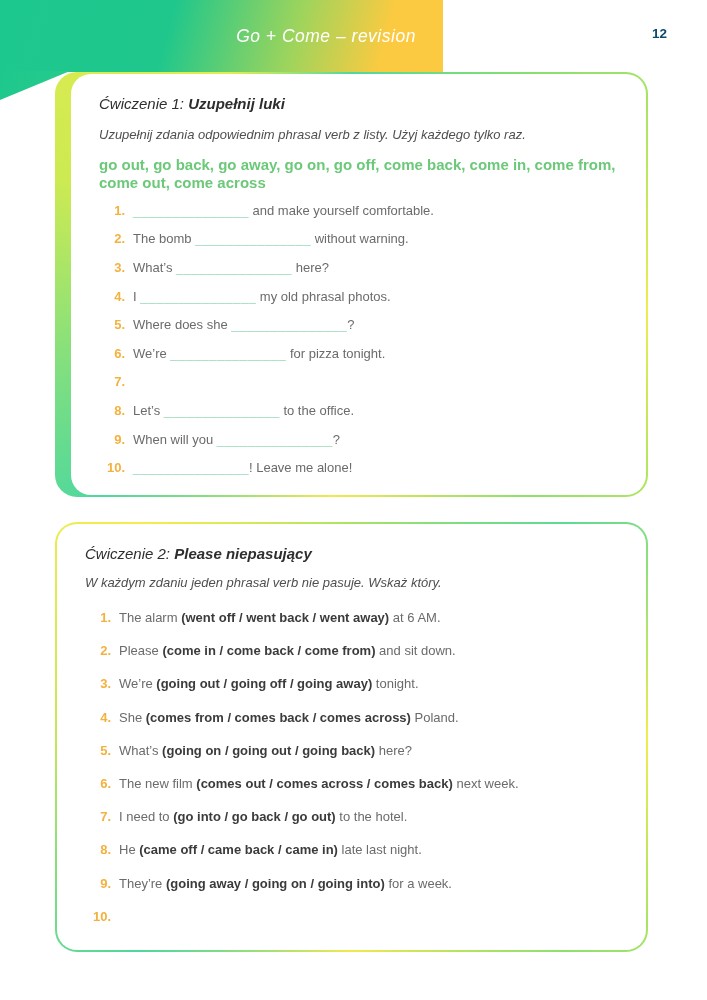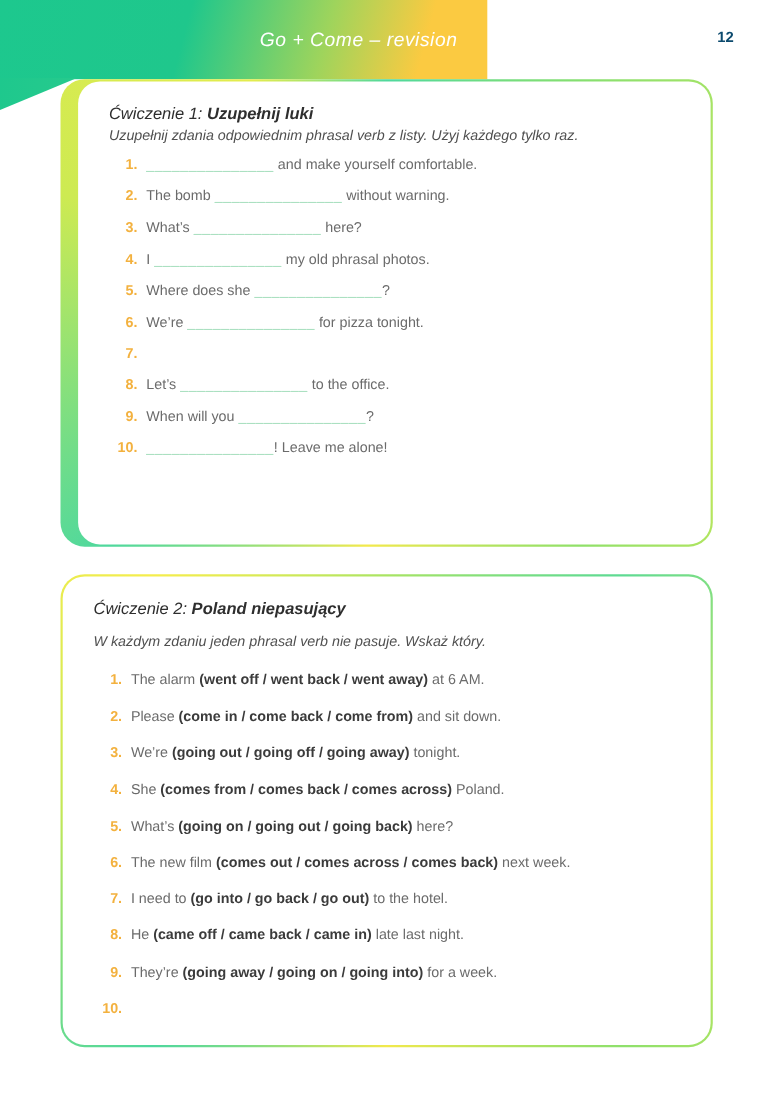--- a/index.html
+++ b/index.html
@@ -33,21 +33,21 @@
     background:conic-gradient(from 0deg,#4fd89d 0deg,#86df70 40deg,#eded4f 95deg,#8fe069 140deg,#f3e94c 185deg,#4fd89d 230deg,#cdea52 290deg,#e4ec4e 330deg,#4fd89d 360deg);padding-left:16px;}
   .card2{top:522px;height:430px;
     background:conic-gradient(from 0deg,#a9e463 0deg,#5eda93 45deg,#f0ed4e 90deg,#8ee06c 135deg,#f2e94c 180deg,#4ed79e 225deg,#c3e857 270deg,#f5ed4d 315deg,#a9e463 360deg);}
   .card-inner{
     background:#ffffff;border-radius:20px;width:100%;height:100%;
     box-sizing:border-box;padding:20px 30px 0 28px;
   }
   
   .ex-header{font-size:15px;line-height:20px;font-style:italic;color:#2e2e2e;}
   .ex-header .ex-title{font-weight:bold;}
-  .ex-instruction{margin-top:0;font-size:13px;line-height:17px;font-style:italic;color:#4f4f4f;}
+  .ex-instruction{margin-top:12px;font-size:13px;line-height:17px;font-style:italic;color:#4f4f4f;}
   .word-bank{margin-top:13px;font-size:15px;line-height:18px;font-weight:bold;color:#6cc979;max-width:545px;}
   
   .items{margin-top:4px;}
   .row{display:flex;align-items:center;font-size:13px;color:#6b6b6b;}
   .ex1 .row{height:28.6px;}
   .ex2 .row{height:33.2px;}
   .row .num{flex:0 0 26px;text-align:right;font-weight:bold;color:#f3b13e;margin-right:8px;}
   .row .sentence{white-space:pre;}
   .blank{color:#9edcb8;letter-spacing:.5px;text-align:center;}
   .options{font-weight:bold;color:#3b3b3b;}
@@ -57,20 +57,21 @@
 
 <div class="band"></div>
 <div class="band-tail"></div>
 <div class="band-title">Go + Come – revision</div>
 <div class="page-num">12</div>
 
 <div class="card card1">
   <div class="card-inner ex1">
     <div class="ex-header"><span>Ćwiczenie 1: </span><span class="ex-title">Uzupełnij luki</span></div>
     <div class="ex-instruction">Uzupełnij zdania odpowiednim phrasal verb z listy. Użyj każdego tylko raz.</div>
+    <div class="word-bank">go out, go back, go away, go on, go off, come back, come in, come from, come out, come across</div>
     <div class="items">
 
         <div class="row">
           <span class="num">1.</span>
           <span class="sentence"><span></span><span class="blank">_______________</span><span> and make yourself comfortable.</span></span>
         </div>
 
         <div class="row">
           <span class="num">2.</span>
           <span class="sentence"><span>The bomb </span><span class="blank">_______________</span><span> without warning.</span></span>
@@ -113,21 +114,21 @@
         <div class="row">
           <span class="num">10.</span>
           <span class="sentence"><span></span><span class="blank">_______________</span><span>! Leave me alone!</span></span>
         </div>
       </div>
   </div>
 </div>
 
 <div class="card card2">
   <div class="card-inner ex2">
-    <div class="ex-header"><span>Ćwiczenie 2: </span><span class="ex-title">Poland niepasujący</span></div>
+    <div class="ex-header"><span>Ćwiczenie 2: </span><span class="ex-title">Please niepasujący</span></div>
     <div class="ex-instruction" style="margin-top:10px">W każdym zdaniu jeden phrasal verb nie pasuje. Wskaż który.</div>
     <div class="items" style="margin-top:10px">
 
         <div class="row">
           <span class="num">1.</span>
           <span class="sentence"><span>The alarm </span><span class="options">(went off / went back / went away)</span><span> at 6 AM.</span></span>
         </div>
 
         <div class="row">
           <span class="num">2.</span>

